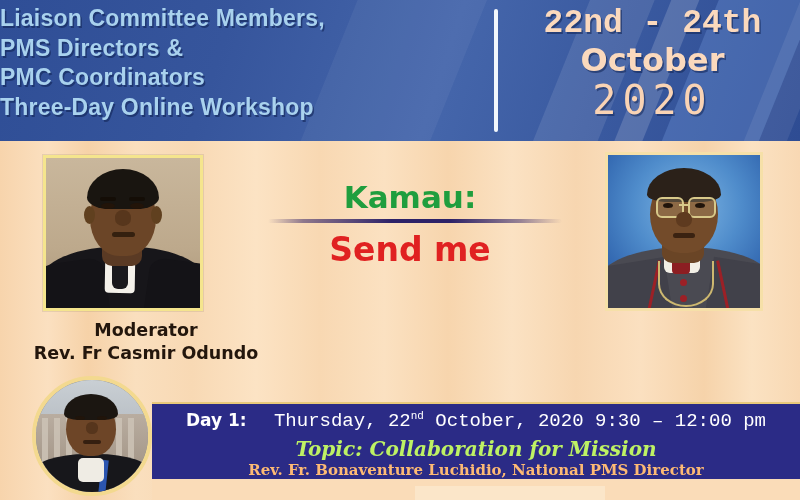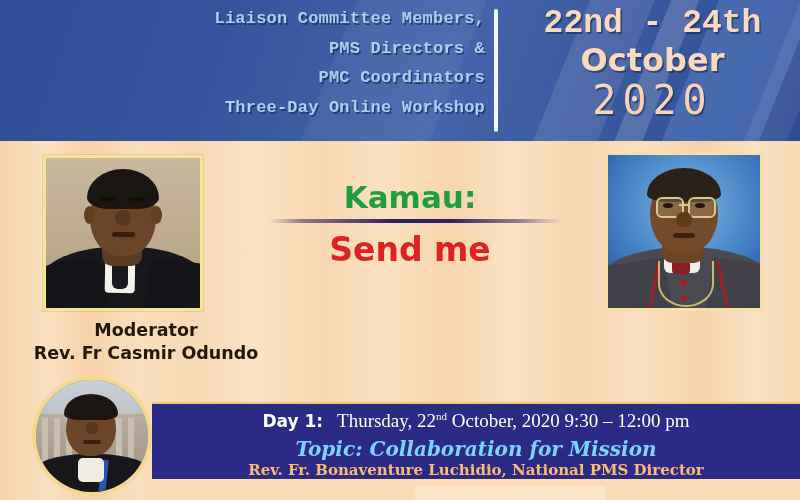--- a/index.html
+++ b/index.html
@@ -29,24 +29,24 @@
   }
   .hdr-stripe{position:absolute;top:-40px;height:240px;transform:rotate(22deg);pointer-events:none;}
   .s1{left:560px;width:60px;background:rgba(255,255,255,.10);}
   .s2{left:640px;width:26px;background:rgba(255,255,255,.16);}
   .s3{left:690px;width:90px;background:rgba(120,160,225,.30);}
   .s4{left:770px;width:40px;background:rgba(255,255,255,.08);}
   .s5{left:330px;width:120px;background:rgba(255,255,255,.05);}
 
   .hdr-title{
     position:absolute;left:0;top:4px;width:485px;
-    text-align:right;
-    font-family:Liberation Mono, monospace;
+    text-align:left;
+    font-family:Liberation Sans, sans-serif;
     font-weight:700;
-    font-size:17px;line-height:29.5px;
+    font-size:23px;line-height:29.5px;
     color:#a9d2ee;
     text-shadow:1.5px 1.5px 0 rgba(20,40,90,.65);
     letter-spacing:.2px;
   }
   .hdr-divider{
     position:absolute;left:494px;top:9px;width:4px;height:123px;
     background:#f2f7fc;border-radius:2px;
   }
   .hdr-date{
     position:absolute;left:505px;top:5px;width:295px;text-align:center;
@@ -178,27 +178,27 @@
     background:#2b2b86;border-top:2px solid #e8c97b;
   }
   .bar-line1{
     position:absolute;left:0;top:6px;width:648px;text-align:center;
     color:#ffffff;white-space:nowrap;
   }
   .day-label{
     font-family:"DejaVu Sans","Liberation Sans",sans-serif;font-weight:700;font-size:17px;
   }
   .day-value{
-    font-family:Liberation Serif, serif;font-size:19px;
+    font-family:Liberation Mono, monospace;font-size:19px;
   }
   .day-value sup{font-size:11px;}
   .bar-line2{
     position:absolute;left:0;top:33px;width:648px;text-align:center;
     font-family:"DejaVu Serif","Liberation Serif",serif;font-style:italic;font-weight:700;
-    font-size:20px;color:#7dd3fc;
+    font-size:20px;color:#bef264;
   }
   .bar-line3{
     position:absolute;left:0;top:57px;width:648px;text-align:center;
     font-family:"DejaVu Serif","Liberation Serif",serif;font-weight:700;
     font-size:15px;color:#fdba74;
   }
   .bar-bottom-strip{
     position:absolute;left:152px;top:479px;width:648px;height:21px;background:#fadcb8;
   }
   .strip-accent{

